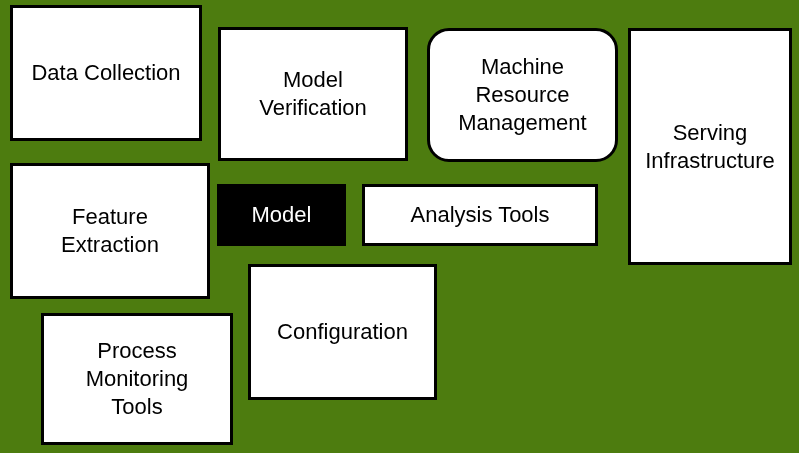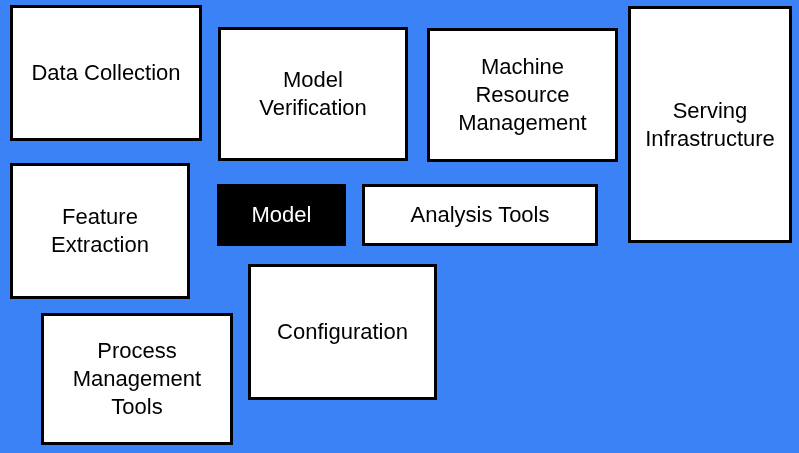--- a/index.html
+++ b/index.html
@@ -4,21 +4,21 @@
 <style>
   * { margin: 0; padding: 0; box-sizing: border-box; }
   html, body {
     width: 799px; height: 453px;
     background: #ffffff;
     font-family: "Liberation Sans", sans-serif;
   }
   #canvas {
     position: relative;
     width: 799px; height: 453px;
-    background: #3b82f6;
+    background: #4d7c0f;
     overflow: hidden;
   }
   .box {
     position: absolute;
     border: 3px solid #000000;
     background: #ffffff;
     color: #000000;
     display: flex;
     align-items: center;
     justify-content: center;
@@ -28,23 +28,23 @@
     white-space: pre-line;
   }
   .box.filled {
     background: #000000;
     color: #ffffff;
     border-color: #000000;
   }
   
   #box-data-collection        { left: 10px;  top: 5px;   width: 192px; height: 136px; }
   #box-data-verification      { left: 218px; top: 27px;  width: 190px; height: 134px; }
-  #box-machine-resource-mgmt  { left: 427px; top: 28px;  width: 191px; height: 134px; }
-  #box-serving-infrastructure { left: 628px; top: 6px;  width: 164px; height: 237px; }
-  #box-feature-extraction     { left: 10px;  top: 163px; width: 180px; height: 136px; }
+  #box-machine-resource-mgmt  { left: 427px; top: 28px;  width: 191px; height: 134px; border-radius: 22px; }
+  #box-serving-infrastructure { left: 628px; top: 28px;  width: 164px; height: 237px; }
+  #box-feature-extraction     { left: 10px;  top: 163px; width: 200px; height: 136px; }
   #box-model                  { left: 217px; top: 184px; width: 129px; height: 62px;  }
   #box-analysis-tools         { left: 362px; top: 184px; width: 236px; height: 62px;  }
   #box-process-mgmt-tools     { left: 41px;  top: 313px; width: 192px; height: 132px; }
   #box-configuration          { left: 248px; top: 264px; width: 189px; height: 136px; }
   #box-monitoring             { left: 453px; top: 269px; width: 192px; height: 135px; }
 </style>
 </head>
 <body>
 
 <div id="canvas">
@@ -77,21 +77,21 @@
   <div class="box filled" id="box-model">
     <span>Model</span>
   </div>
 
   <div class="box" id="box-analysis-tools">
     <span>Analysis Tools</span>
   </div>
 
   <div class="box" id="box-process-mgmt-tools">
     <span>Process
-Management
+Monitoring
 Tools</span>
   </div>
 
   <div class="box" id="box-configuration">
     <span>Configuration</span>
   </div>
 
 
 </div>
 

